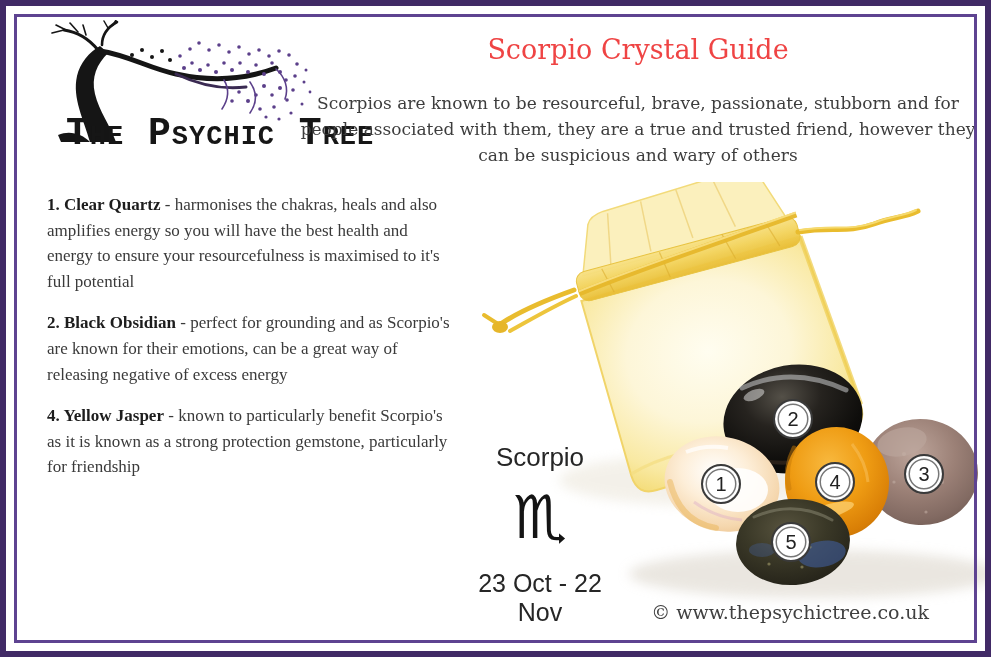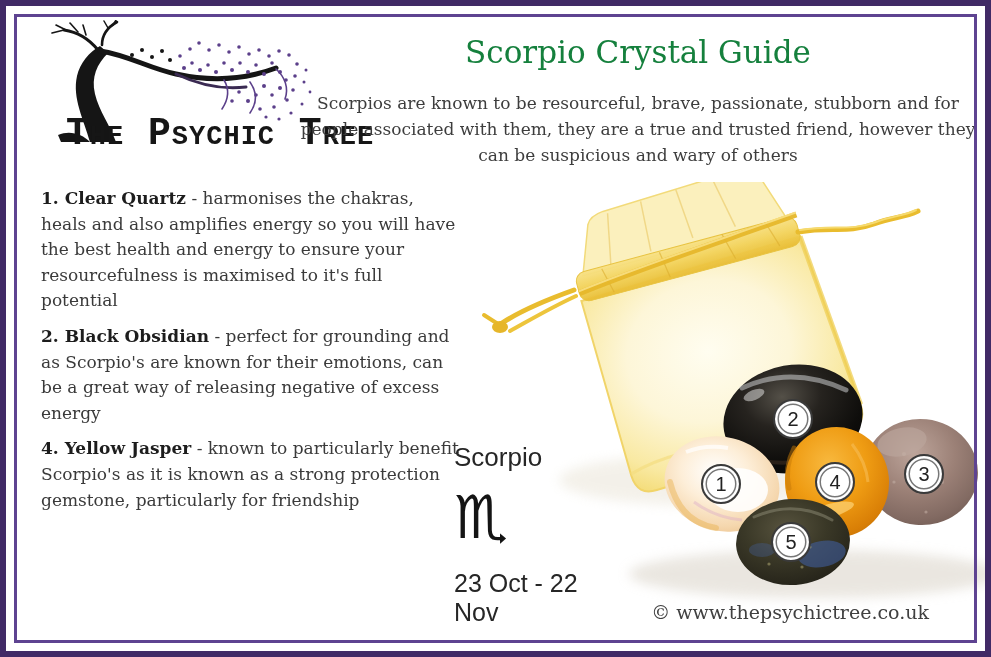--- a/index.html
+++ b/index.html
@@ -16,51 +16,51 @@
   .brand{
     position:absolute;left:36px;top:94px;width:280px;
     font-family:Liberation Mono, monospace;font-weight:700;
     font-variant:small-caps;font-size:38px;letter-spacing:1px;color:#161616;
     white-space:nowrap;
   }
 
   
   .title{
     position:absolute;left:352px;top:28px;width:560px;text-align:center;
-    font-size:31px;font-weight:400;color:#15803d;
+    font-size:27px;font-weight:400;color:#ef4444;
   }
   .subtitle{
     position:absolute;left:284px;top:84px;width:696px;text-align:center;
     font-size:17px;line-height:26px;color:#3d3d3d;
   }
 
   
   .crystal-list{
     position:absolute;left:25px;top:170px;width:442px;
     font-size:17px;line-height:25.6px;color:#3a3a3a;
   }
-  .crystal-item{margin:10px;}
+  .crystal-item{margin:16px;font-family:Liberation Serif, serif;}
   .crystal-name{font-weight:700;color:#1d1d1d;}
   .sep{white-space:pre;}
 
   
   .photo{position:absolute;left:448px;top:176px;width:535px;height:428px;}
   .photo svg{position:absolute;left:0;top:0;}
   .marker{
     position:absolute;width:36px;height:36px;border-radius:50%;
     background:#ffffff;border:2px solid #3a3a3a;
     box-shadow:inset 0 0 0 2.5px #ffffff, inset 0 0 0 4px #777777;
     display:flex;align-items:center;justify-content:center;
     font-family:"Liberation Sans",sans-serif;font-size:20px;color:#222222;
     z-index:3;
   }
 
   
   .zodiac{
-    position:absolute;left:448px;top:430px;width:172px;
+    position:absolute;left:448px;top:430px;width:172px;text-align:center;
     font-family:"Liberation Sans",sans-serif;color:#262626;z-index:4;
   }
   .zodiac-name{font-size:26px;margin-top:6px;}
   .zodiac-symbol{font-family:"DejaVu Sans",sans-serif;font-size:60px;line-height:72px;margin-top:8px;color:#141414;}
   .zodiac-dates{font-size:25px;margin-top:16px;}
 
   
   .copyright{
     position:absolute;right:56px;top:595px;font-size:19px;color:#404040;z-index:4;
   }

